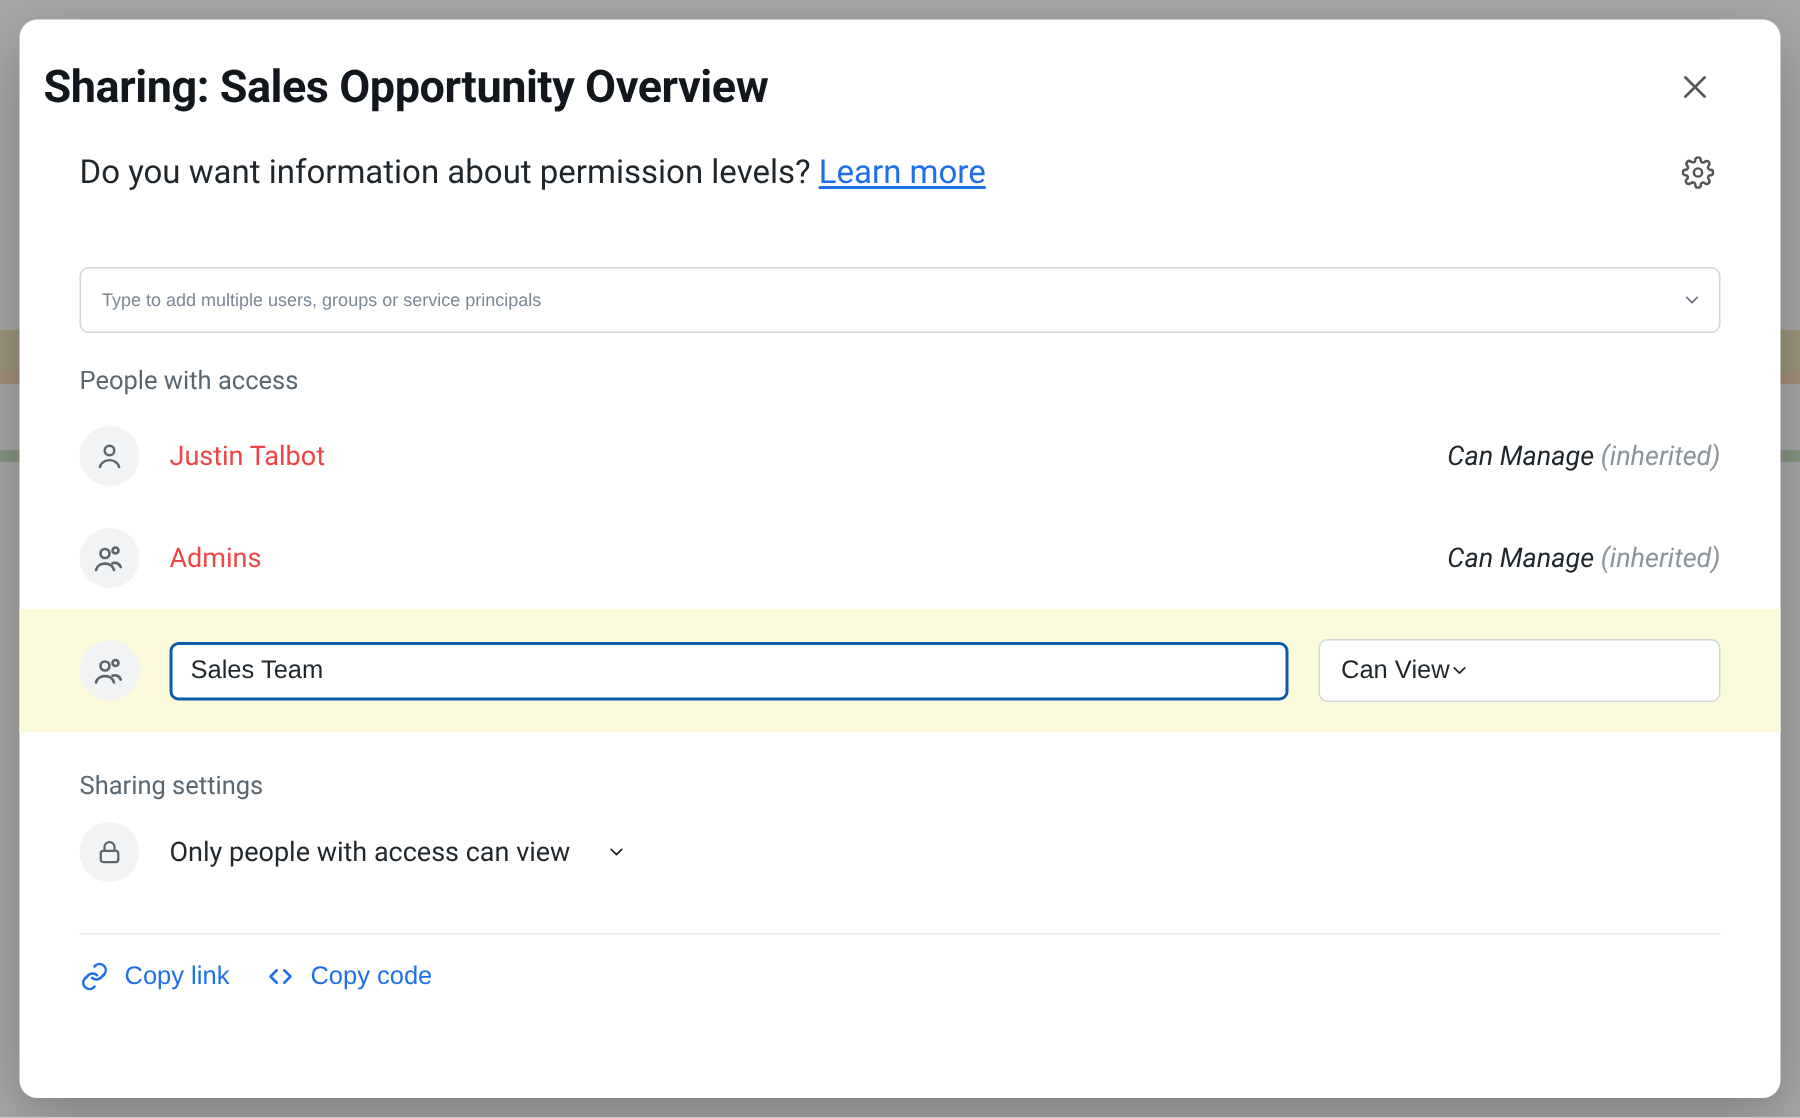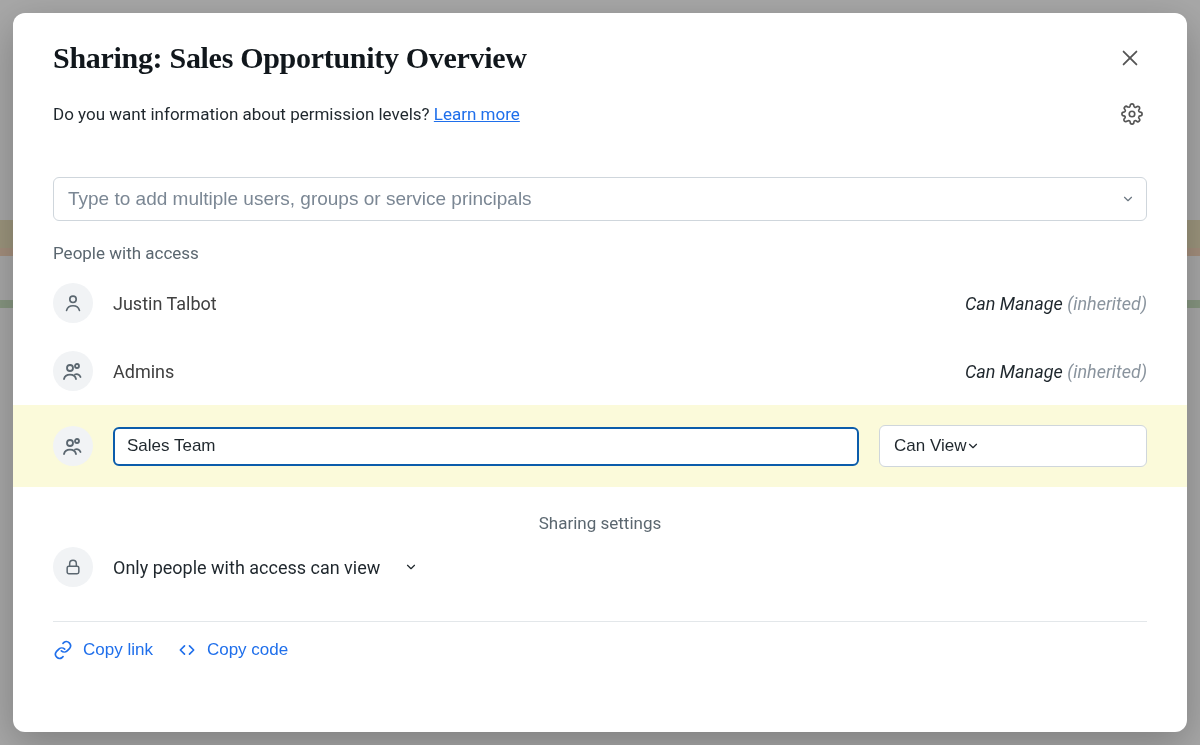--- a/index.html
+++ b/index.html
@@ -18,40 +18,40 @@
       position: absolute;
       top: 13px; left: 13px; right: 13px; bottom: 13px;
       background: #fff;
       border-radius: 12px;
       box-shadow: 0 12px 40px rgba(0,0,0,.25);
       display: flex; flex-direction: column;
       padding: 0;
     }
 
     .modal-header {
-      padding: 28px 40px 0 40px;
-      display: flex; align-items: flex-start; justify-content: space-between; font-family: Liberation Serif, serif;
+      padding: 28px 40px 0 16px;
+      display: flex; align-items: flex-start; justify-content: space-between;
     }
     .modal-title { font-size: 30px; font-weight: 700; color: #11171c; letter-spacing: -0.3px; }
     .close-btn { background: none; border: none; cursor: pointer; padding: 6px; color: #555; border-radius: 4px; }
 
     .info-row {
       padding: 24px 40px 0 40px;
       display: flex; align-items: center; justify-content: space-between;
-      font-size: 17px; color: #1f272d;
+      font-size: 22px; color: #1f272d;
     }
     .info-row a { color: #1f6feb; text-decoration: underline; }
     .gear-btn { background: none; border: none; cursor: pointer; padding: 4px; color: #555; border-radius: 4px; }
 
     .add-wrap { padding: 48px 40px 0 40px; }
     .add-input {
       width: 100%; height: 44px;
       border: 1px solid #cfd6dc; border-radius: 6px;
       padding: 0 40px 0 14px;
-      font-size: 19px; color: #1f272d;
+      font-size: 12px; color: #1f272d;
       background: #fff;
     }
     .add-input::placeholder { color: #7b8794; }
     .add-wrap-inner { position: relative; }
     .add-chevron { position: absolute; right: 12px; top: 50%; transform: translateY(-50%); color: #6b7680; pointer-events: none; }
 
     .section-label { padding: 22px 64px 6px 40px; font-size: 17px; color: #5b6770; }
 
     .access-list {  }
     .access-row {
@@ -60,42 +60,42 @@
       gap: 20px;
     }
     .access-row.highlight { background: #fbfada; padding-top: 20px; padding-bottom: 20px; }
 
     .avatar {
       width: 40px; height: 40px; border-radius: 50%;
       background: #f1f3f5; display: flex; align-items: center; justify-content: center;
       color: #5b6770; flex-shrink: 0;
     }
 
-    .principal-name { font-size: 18px; color: #404040; flex: 1; }
+    .principal-name { font-size: 18px; color: #ef4444; flex: 1; }
 
     .name-input {
       flex: 1; height: 39px;
       border: 2px solid #0b5cab; border-radius: 6px;
       padding: 0 12px; font-size: 17px; color: #1f272d;
       background: #fff;
     }
 
     .perm-text { font-size: 18px; color: #1f272d; white-space: nowrap; font-style: italic; }
     .perm-text .inherited { color: #8a949e; }
 
     .perm-select {
       width: 268px; height: 42px;
       border: 1px solid #cfd6dc; border-radius: 6px;
       background: #fff;
       display: flex; align-items: center; 
       padding: 0 14px; font-size: 17px; color: #1f272d;
       cursor: pointer;
     }
 
-    .sharing-settings { padding: 26px 40px 0 40px; text-align: center; }
+    .sharing-settings { padding: 26px 40px 0 40px; }
     .sharing-row { display: flex; align-items: center; gap: 20px; padding-top: 14px; }
     .lock-badge { width: 40px; height: 40px; border-radius: 50%; background: #f1f3f5; display:flex; align-items:center; justify-content:center; color:#5b6770; }
     .sharing-text { font-size: 18px; color: #1f272d; display: flex; align-items: center; gap: 24px; cursor: pointer; }
 
     .footer {
       margin: 34px 40px 0 40px;
       border-top: 1px solid #e3e7ea;
       padding: 18px 0 26px 0;
       display: flex; gap: 24px;
     }

